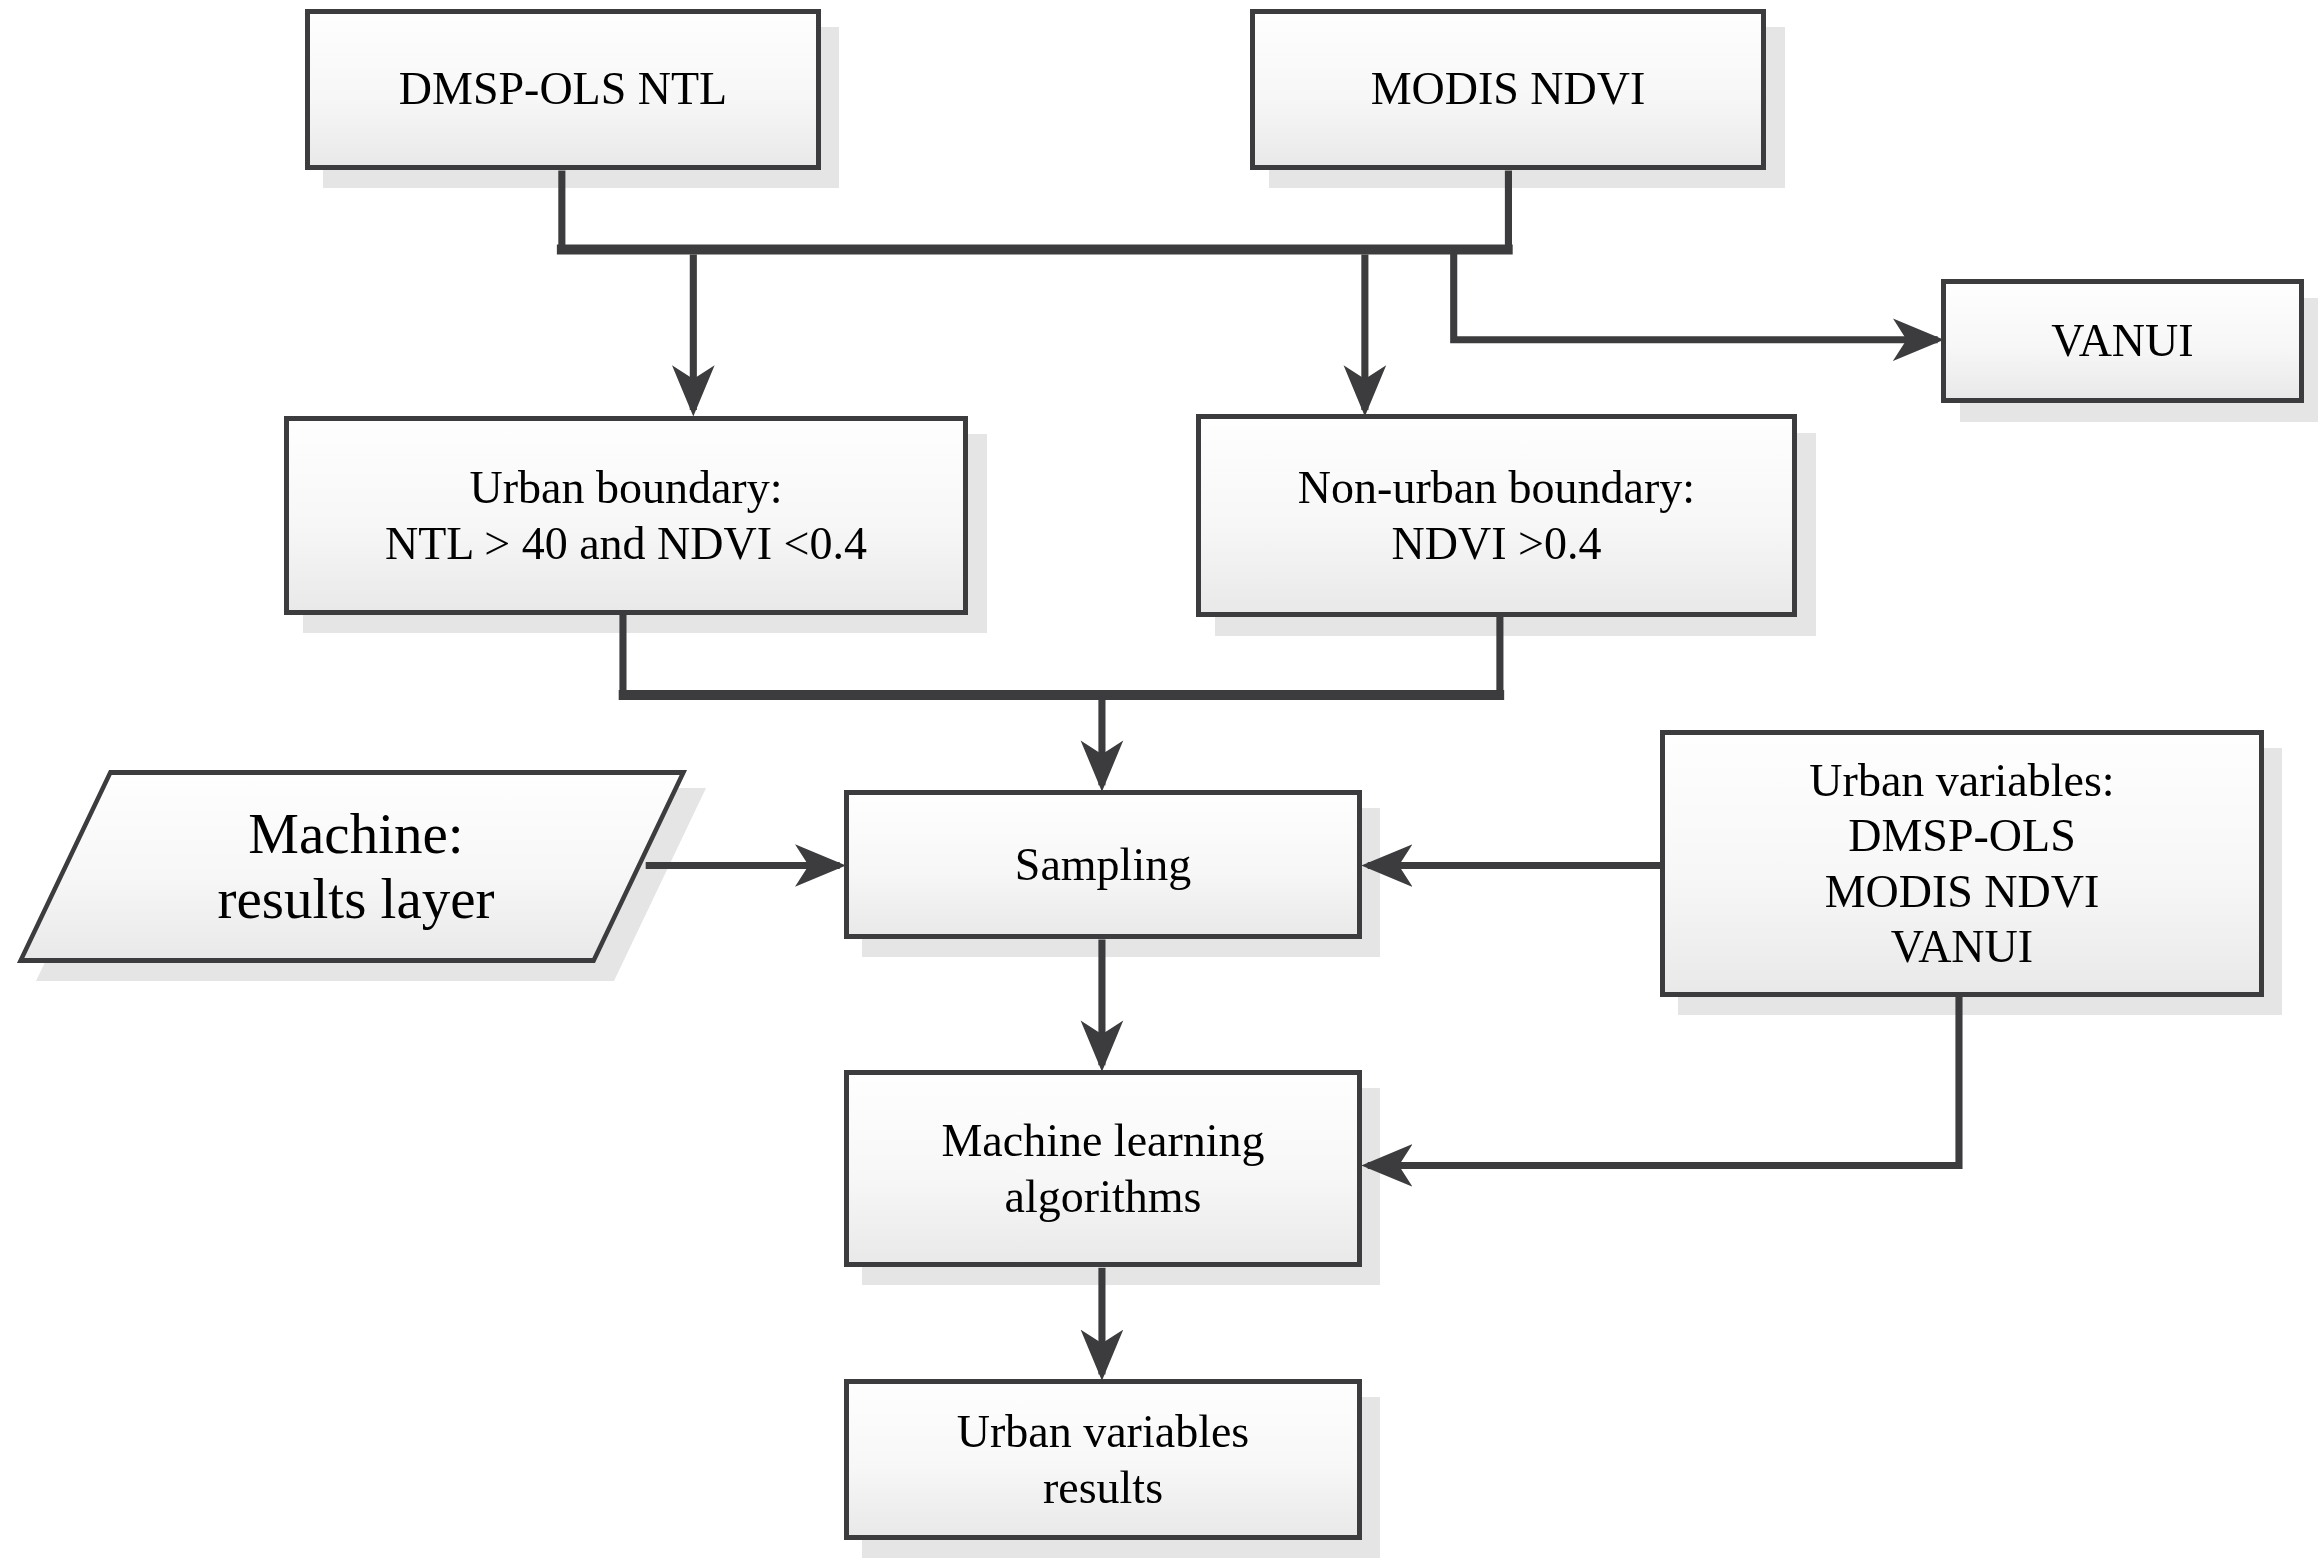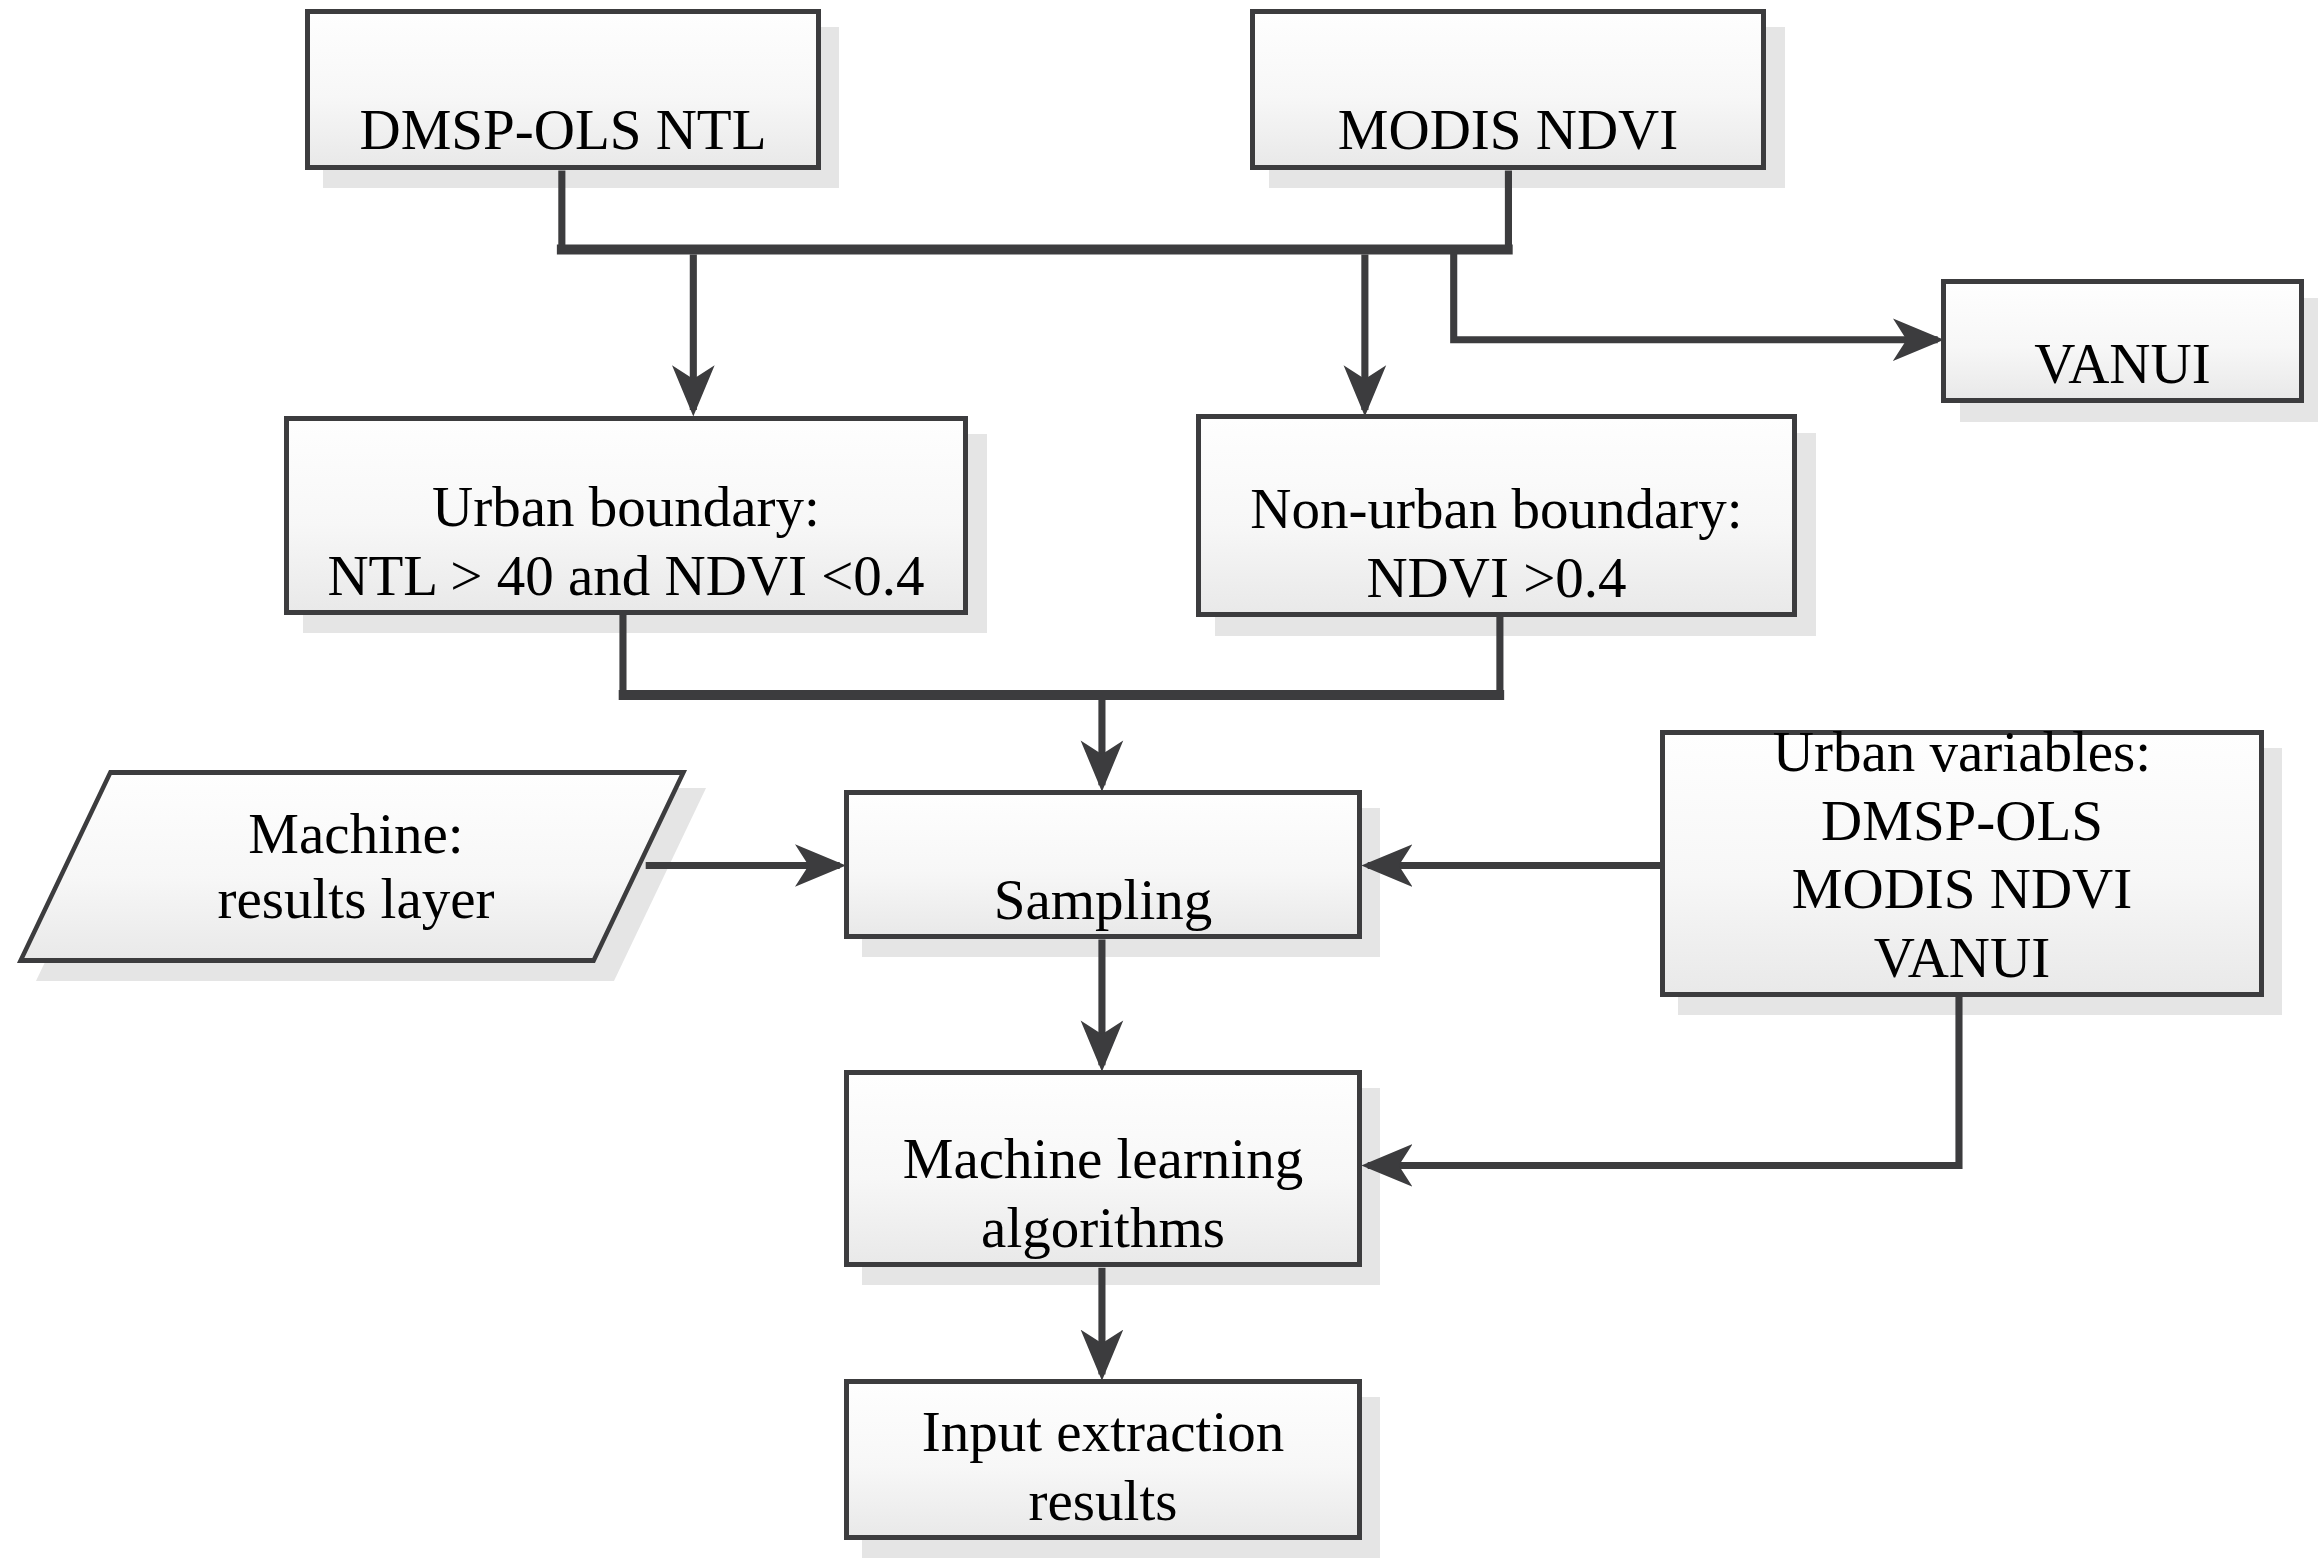--- a/index.html
+++ b/index.html
@@ -7,22 +7,22 @@
     position:relative;width:2319px;height:1562px;background:#ffffff;overflow:hidden;
     font-family:"Liberation Serif","DejaVu Serif",serif;color:#000;
   }
   
   .shadow{position:absolute;background:#e5e5e5;z-index:1;}
   svg.wires{position:absolute;left:0;top:0;z-index:2;}
   .node{
     position:absolute;z-index:3;box-sizing:border-box;
     border:5.7px solid #3c3c3e;
     background:linear-gradient(180deg,#fefefe 0%,#f7f7f7 55%,#e9e9e9 100%);
-    display:flex;flex-direction:column;align-items:center;justify-content:flex-end;
-    text-align:center;font-size:57px;line-height:1.2;
+    display:flex;flex-direction:column;align-items:center;justify-content:center;
+    text-align:center;font-size:46px;line-height:1.2;
   }
   .node .ln{white-space:nowrap;}
   
   #n-dmsp      {left:305px;  top:8.5px;   width:516px; height:161px;}
   #s-dmsp      {left:323px;  top:27px;   width:516px; height:161px;}
   #n-modis     {left:1250px; top:8.5px;   width:516px; height:161px;}
   #s-modis     {left:1269px; top:27px;   width:516px; height:161px;}
   #n-vanui     {left:1941px; top:279px;  width:363px; height:124px;}
   #s-vanui     {left:1960px; top:298px;  width:363px; height:124px;}
   #n-urban     {left:284px;  top:416px;  width:684px; height:199px;}
@@ -143,18 +143,18 @@
     <div class="ln">MODIS NDVI</div>
     <div class="ln">VANUI</div>
   </div>
 
   <div class="node" id="n-ml">
     <div class="ln">Machine learning</div>
     <div class="ln">algorithms</div>
   </div>
 
   <div class="node" id="n-extract">
-    <div class="ln">Input extraction</div>
+    <div class="ln">Urban variables</div>
     <div class="ln">results</div>
   </div>
 
 </div>
 
 
 </body></html>

